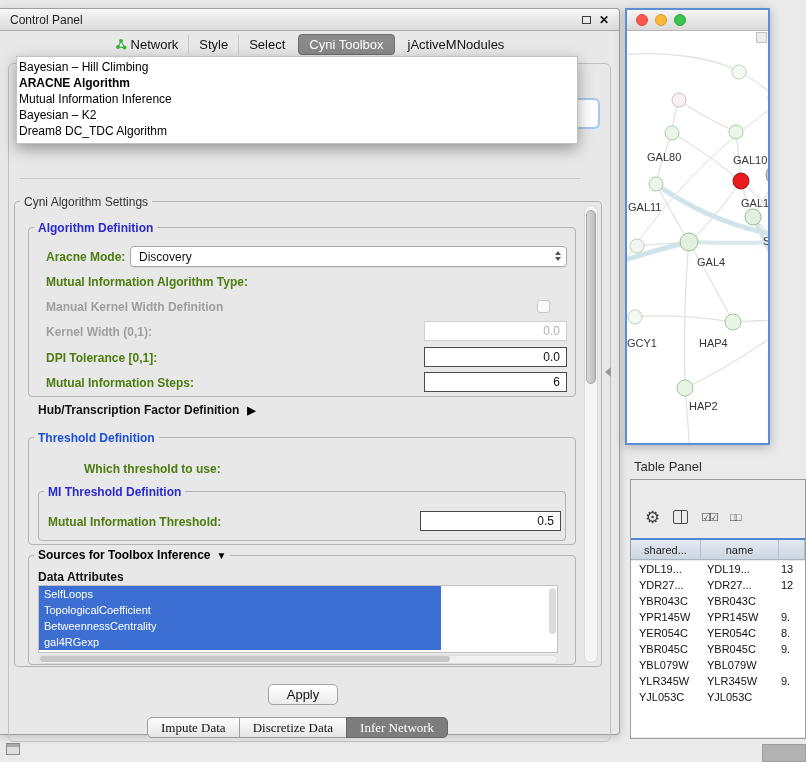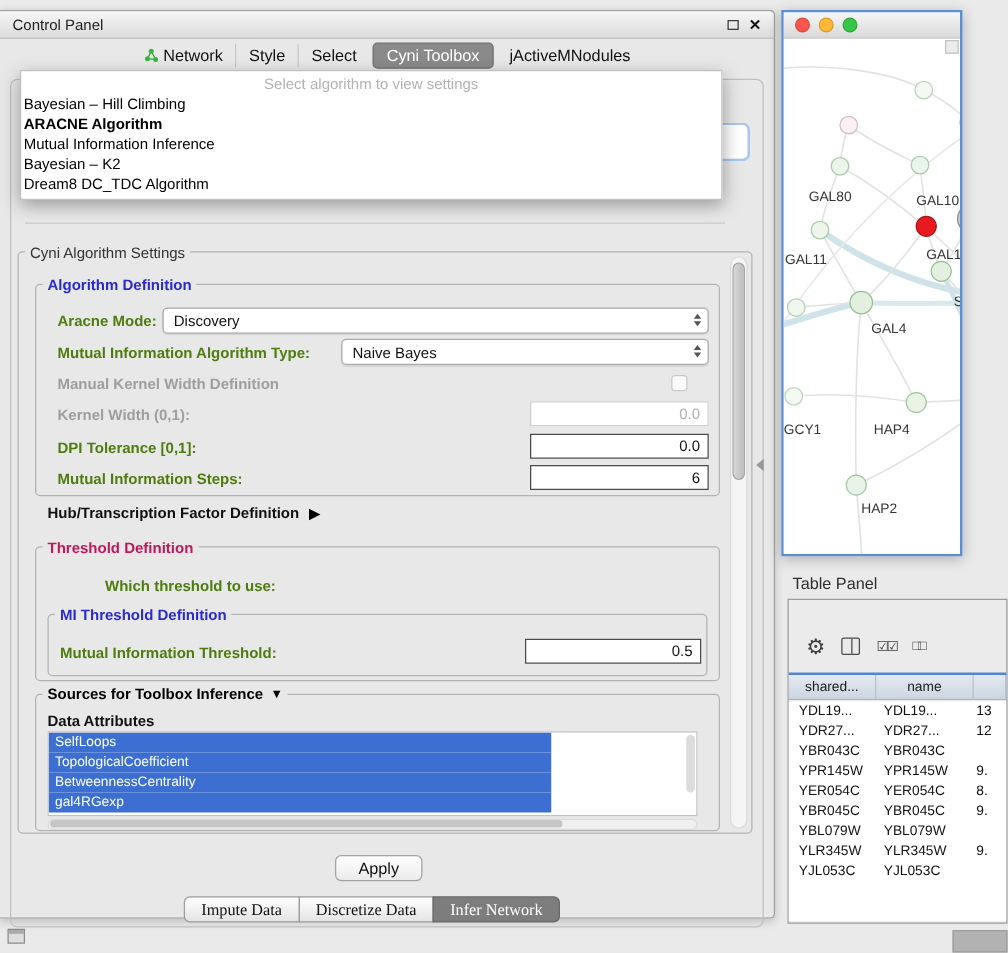--- a/index.html
+++ b/index.html
@@ -29,21 +29,21 @@
   .popup-item.bold{font-weight:bold;}
 
   
   .group{position:absolute;border:1px solid #b3b3b3;border-radius:4px;}
   .group-label{position:absolute;font-size:12px;background:#e8e8e8;padding:0 4px;white-space:nowrap;z-index:2;}
   #grp-cyni{left:14px;top:192px;width:588px;height:466px;}
   #grp-cyni-label{left:20px;top:186px;color:#333;}
   #grp-alg{left:28px;top:218px;width:548px;height:170px;}
   #grp-alg-label{left:34px;top:212px;color:#2929cf;font-weight:bold;}
   #grp-thr{left:28px;top:428px;width:548px;height:108px;}
-  #grp-thr-label{left:34px;top:422px;color:#be185d;font-weight:bold;}
+  #grp-thr-label{left:34px;top:422px;color:#1d4ed8;font-weight:bold;}
   #grp-mi{left:38px;top:482px;width:528px;height:50px;}
   #grp-mi-label{left:44px;top:476px;color:#2929cf;font-weight:bold;}
   #grp-src{left:28px;top:546px;width:548px;height:110px;}
   #grp-src-label{left:34px;top:539px;color:#000;font-weight:bold;display:flex;align-items:center;gap:6px;}
   .tri-right{display:inline-block;font-size:11px;color:#000;}
   .tri-down{display:inline-block;font-size:10px;color:#000;}
 
   
   .flabel{position:absolute;font-size:12px;font-weight:bold;color:#4d7c0f;white-space:nowrap;}
   .flabel.disabled{color:#9e9e9e;}
@@ -164,21 +164,20 @@
     <div class="cw-tab">
       <span>jActiveMNodules</span>
     </div>
   </div>
 
   <div class="inner-panel"></div>
   <div id="behind-line"></div>
   <div id="combo-fragment"></div>
 
   <div id="popup">
-    <div class="popup-header">Select algorithm to view settings</div>
     <div class="popup-item">Bayesian – Hill Climbing</div>
     <div class="popup-item bold">ARACNE Algorithm</div>
     <div class="popup-item">Mutual Information Inference</div>
     <div class="popup-item">Bayesian – K2</div>
     <div class="popup-item">Dream8 DC_TDC Algorithm</div>
   </div>
 
   <div class="group" id="grp-cyni"></div>
   <span class="group-label" id="grp-cyni-label">Cyni Algorithm Settings</span>
 
@@ -191,27 +190,20 @@
   <span class="flabel" id="lbl-aracne">Aracne Mode:</span>
   <div class="combo" id="cmb-aracne">
     <span>Discovery</span>
     <span class="arrows">
         <i class="up"></i>
         <i class="down"></i>
       </span>
   </div>
 
   <span class="flabel" id="lbl-mitype">Mutual Information Algorithm Type:</span>
-  <div class="combo" id="cmb-mitype">
-    <span>Naive Bayes</span>
-    <span class="arrows">
-        <i class="up"></i>
-        <i class="down"></i>
-      </span>
-  </div>
 
   <span class="flabel disabled" id="lbl-manual">Manual Kernel Width Definition</span>
   <div class="checkbox" id="chk-manual"></div>
 
   <span class="flabel disabled" id="lbl-kernel">Kernel Width (0,1):</span>
   <div class="field disabled" id="fld-kernel">0.0</div>
 
   <span class="flabel" id="lbl-dpi">DPI Tolerance [0,1]:</span>
   <div class="field" id="fld-dpi">0.0</div>
 

